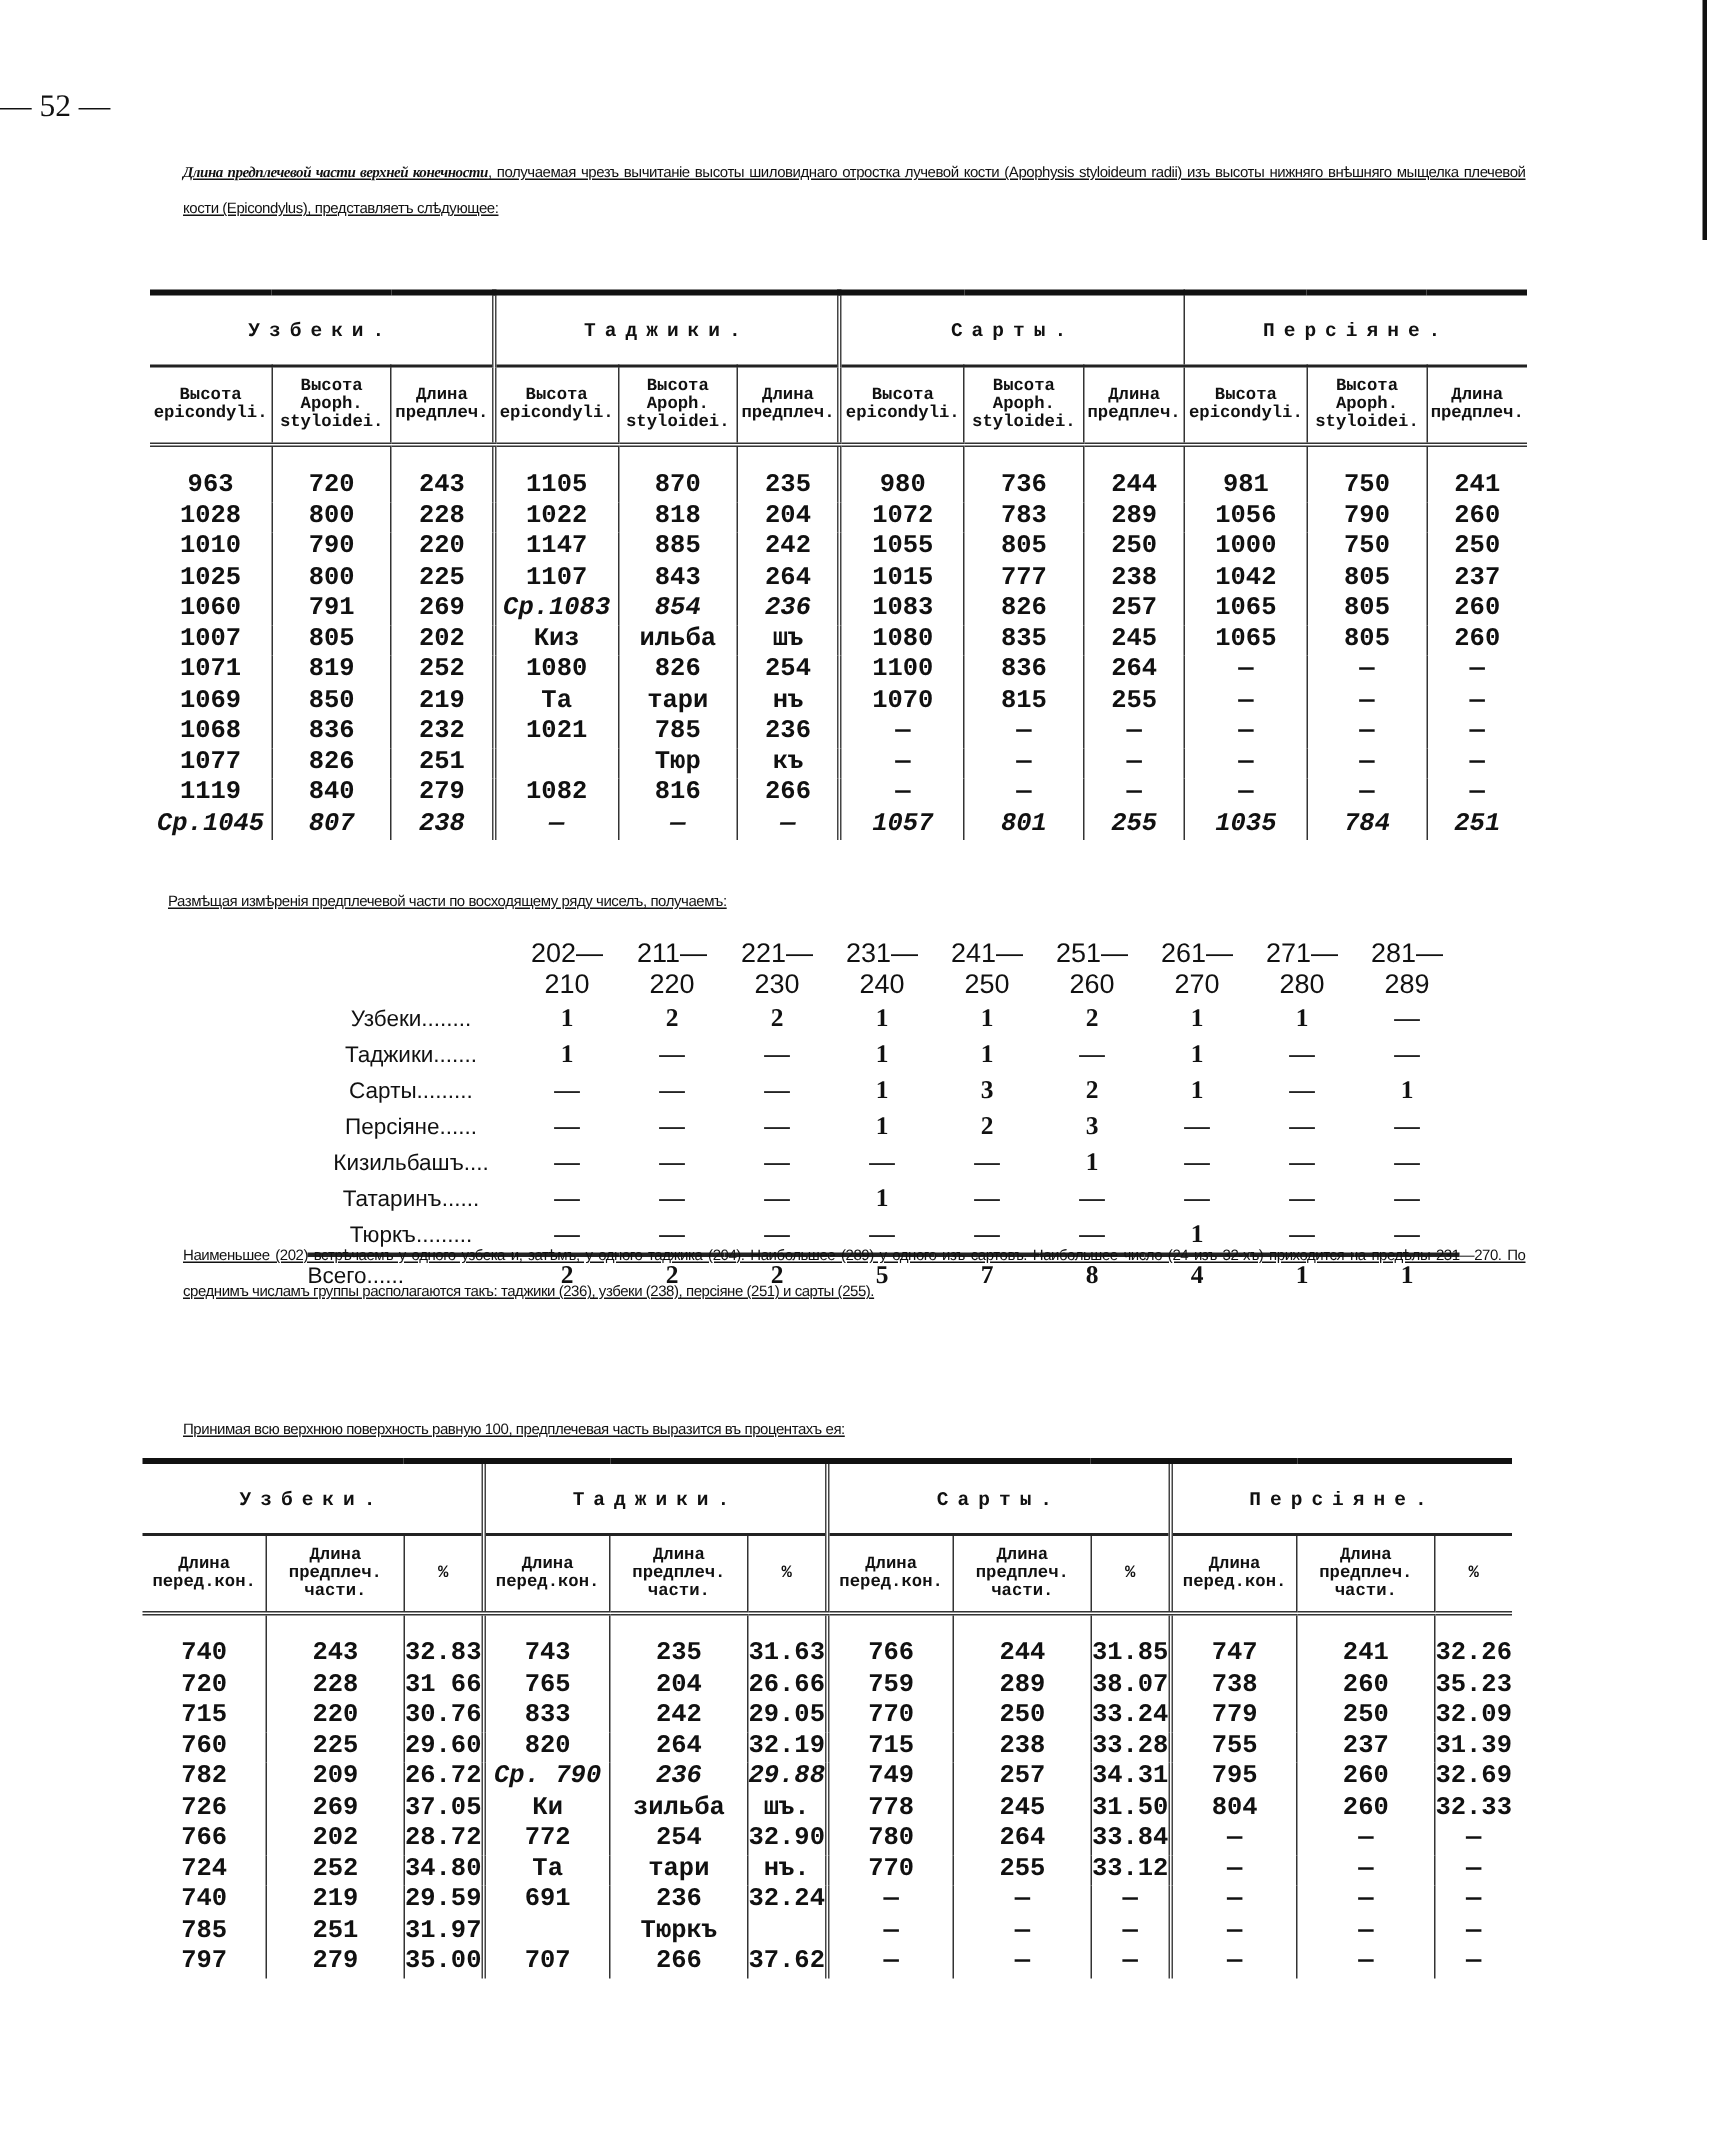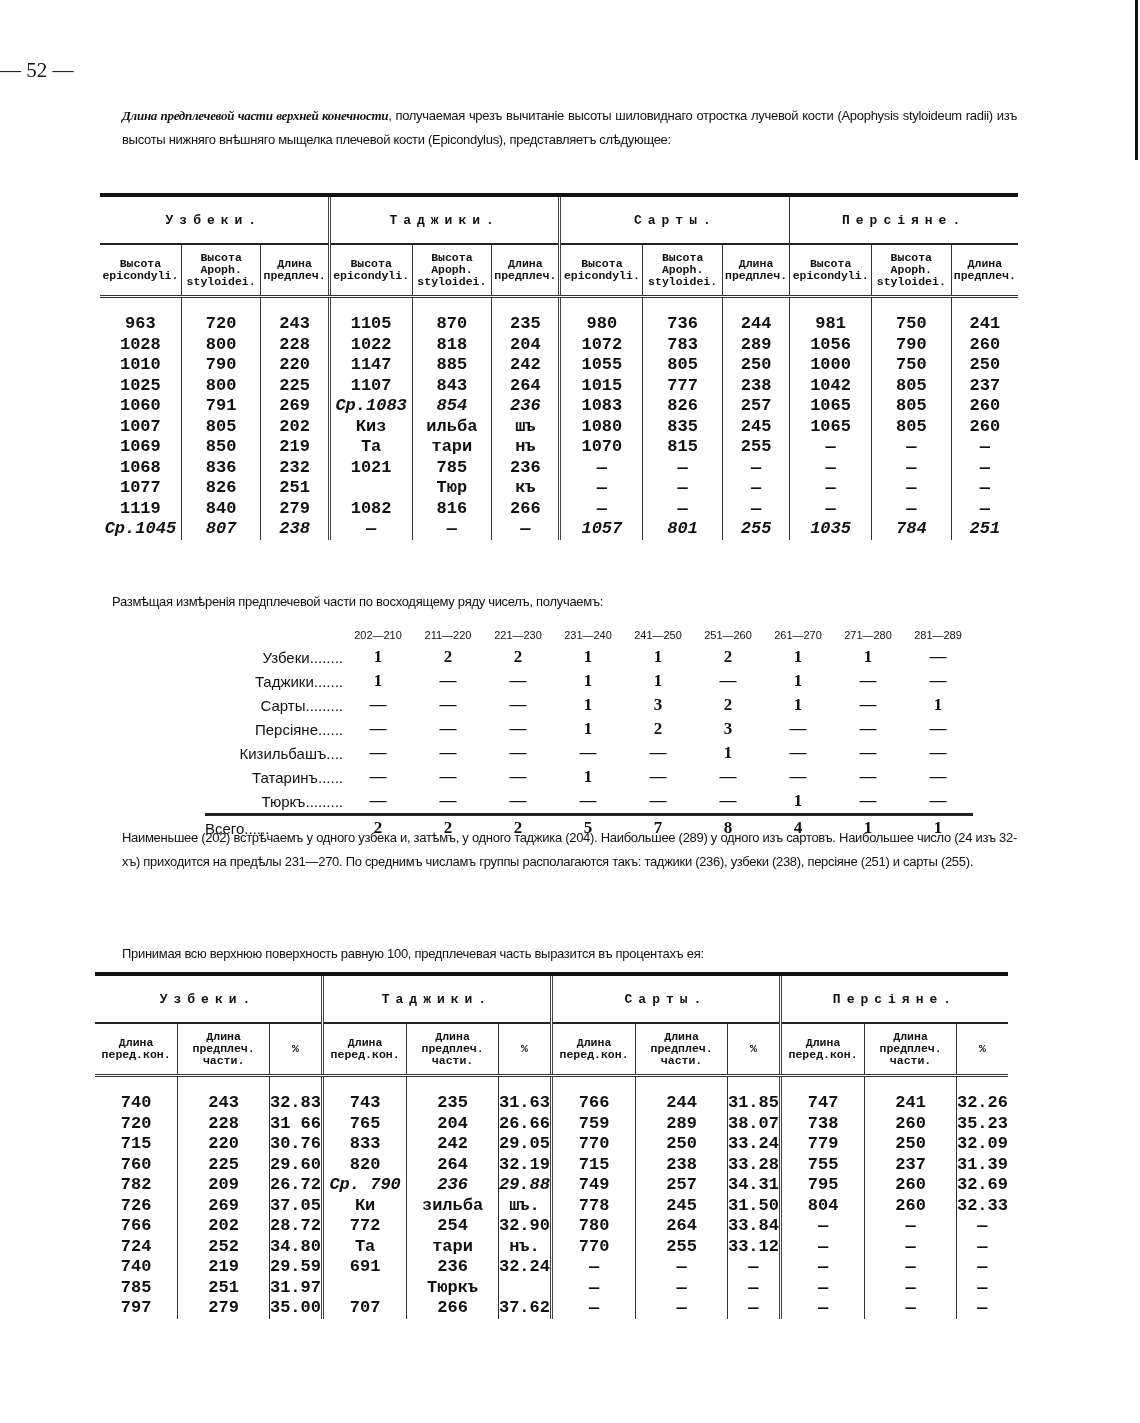--- a/index.html
+++ b/index.html
@@ -1,41 +1,41 @@
 <!DOCTYPE html>
 <html><head>
 <meta charset="utf-8">
 <style>
   html, body { margin:0; padding:0; background:#fff; }
   body { width:1140px; height:1423px; position:relative; overflow:hidden; color:#111;
          font-family:"DejaVu Serif", serif; }
   .edge { position:absolute; right:2px; top:0; width:3px; height:160px; background:#111; }
   .pagenum { position:absolute; top:58px; left:0; width:1140px; text-align:left; font-size:21px; font-family:"Liberation Serif", serif; }
-  .para { position:absolute; left:122px; width:895px; font-family:"Liberation Sans", sans-serif; font-size:13px;
-          line-height:24px; text-align:justify; font-stretch:condensed; letter-spacing:-0.3px; }
+  .para { position:absolute; left:122px; width:895px; font-family:"Liberation Sans", sans-serif; font-size:10px;
+          line-height:24px; text-align:justify; font-stretch:condensed; letter-spacing:-0.3px;text-decoration:underline; }
   .para i { font-family:"Liberation Serif", serif; font-weight:bold; }
   .p1 { top:104px; }
   .p2 { top:590px; left:112px; }
   .p3 { top:826px; }
   .p4 { top:942px; }
   table.t { position:absolute; border-collapse:collapse; font-family:Liberation Mono, monospace; }
   table.t1 { left:100px; top:193px; width:918px; border-top:4px solid #111; }
   table.t2 { left:95px; top:972px; width:913px; border-top:4px solid #111; }
   table.t td, table.t th { padding:0; text-align:center; }
   .grp { height:46px; font-size:13px; font-weight:bold; letter-spacing:6px; border-bottom:2px solid #222; }
   .sub { font-size:11.5px; font-weight:bold; line-height:12px; height:50px; border-bottom:3px double #333; }
   .vl { border-left:1px solid #333; }
   .vd { border-left:3px double #444; }
   .data td { font-size:17px; font-weight:bold; line-height:20.5px; }
   .data tr:first-child td { padding-top:16px; }
   .it { font-style:italic; }
   .dist { position:absolute; left:205px; top:625px; font-family:"Liberation Sans", sans-serif; border-collapse:collapse; }
   .dist td { padding:0; height:24px; font-size:16px; text-align:center; width:70px; }
-  .dist td.lbl { text-align:right; width:138px; font-size:15px; }
-  .dist tr.hdr td { font-size:11px; height:20px; }
+  .dist td.lbl { text-align:center; width:138px; font-size:15px; }
+  .dist tr.hdr td { font-size:18px; height:20px; }
   .dist tr.tot td { border-top:3px solid #222; }
   .dist td.num { font-family:"Liberation Serif", serif; font-weight:bold; font-size:17px; }
 </style>
 </head>
 <body>
 
 <div class="edge"></div>
 <div class="pagenum">— 52 —</div>
 
 <div class="para p1"><i>Длина предплечевой части верхней конечности</i><span>, получаемая чрезъ вычитаніе высоты шиловиднаго отростка лучевой кости (Apophysis styloideum radii) изъ высоты нижняго внѣшняго мыщелка плечевой кости (Epicondylus), представляетъ слѣдующее:</span></div>
@@ -142,20 +142,34 @@
         <td class="vl">ильба</td>
         <td class="vl">шъ</td>
         <td class="vd">1080</td>
         <td class="vl">835</td>
         <td class="vl">245</td>
         <td class="vl">1065</td>
         <td class="vl">805</td>
         <td class="vl">260</td>
       </tr>
       <tr>
+        <td class="">1071</td>
+        <td class="vl">819</td>
+        <td class="vl">252</td>
+        <td class="vd">1080</td>
+        <td class="vl">826</td>
+        <td class="vl">254</td>
+        <td class="vd">1100</td>
+        <td class="vl">836</td>
+        <td class="vl">264</td>
+        <td class="vl">—</td>
+        <td class="vl">—</td>
+        <td class="vl">—</td>
+      </tr>
+      <tr>
         <td class="">1069</td>
         <td class="vl">850</td>
         <td class="vl">219</td>
         <td class="vd">Та</td>
         <td class="vl">тари</td>
         <td class="vl">нъ</td>
         <td class="vd">1070</td>
         <td class="vl">815</td>
         <td class="vl">255</td>
         <td class="vl">—</td>

